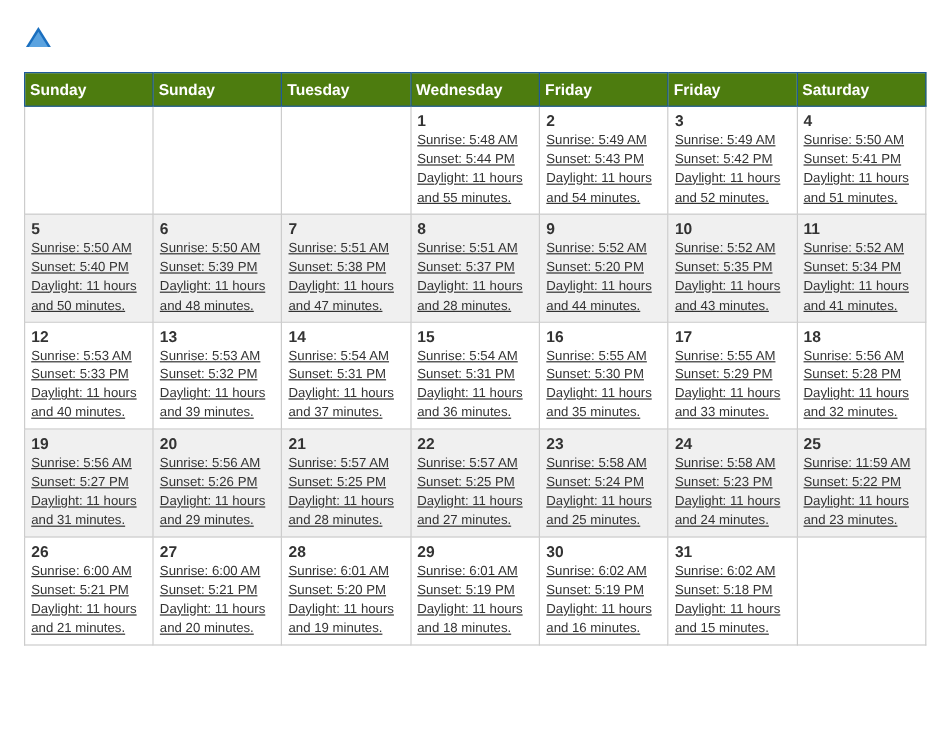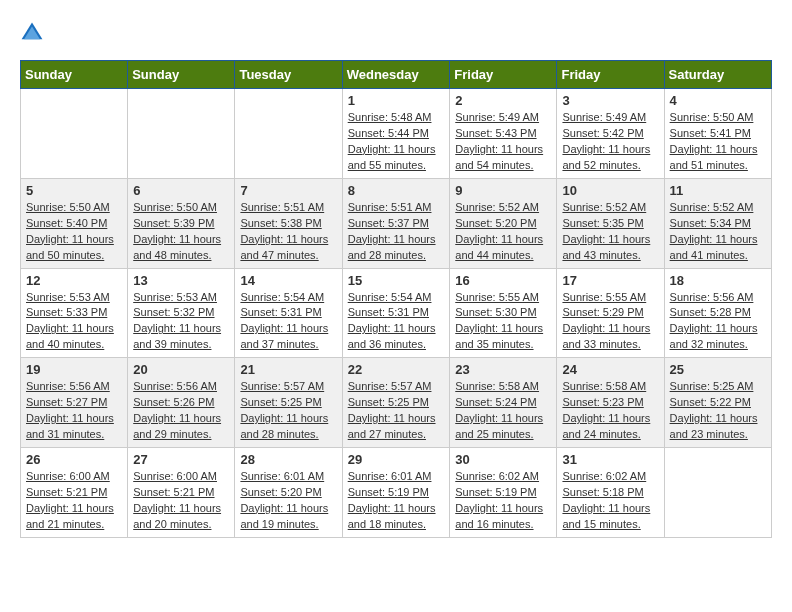--- a/index.html
+++ b/index.html
@@ -345,21 +345,21 @@
           <div class="cell-info">
             <div>Sunrise: 5:58 AM</div>
             <div>Sunset: 5:23 PM</div>
             <div>Daylight: 11 hours</div>
             <div>and 24 minutes.</div>
           </div>
         </td>
         <td>
           <span class="day-number">25</span>
           <div class="cell-info">
-            <div>Sunrise: 5:25 AM</div>
+            <div>Sunrise: 11:59 AM</div>
             <div>Sunset: 5:22 PM</div>
             <div>Daylight: 11 hours</div>
             <div>and 23 minutes.</div>
           </div>
         </td>
       </tr>
       <tr>
         <td>
           <span class="day-number">26</span>
           <div class="cell-info">

